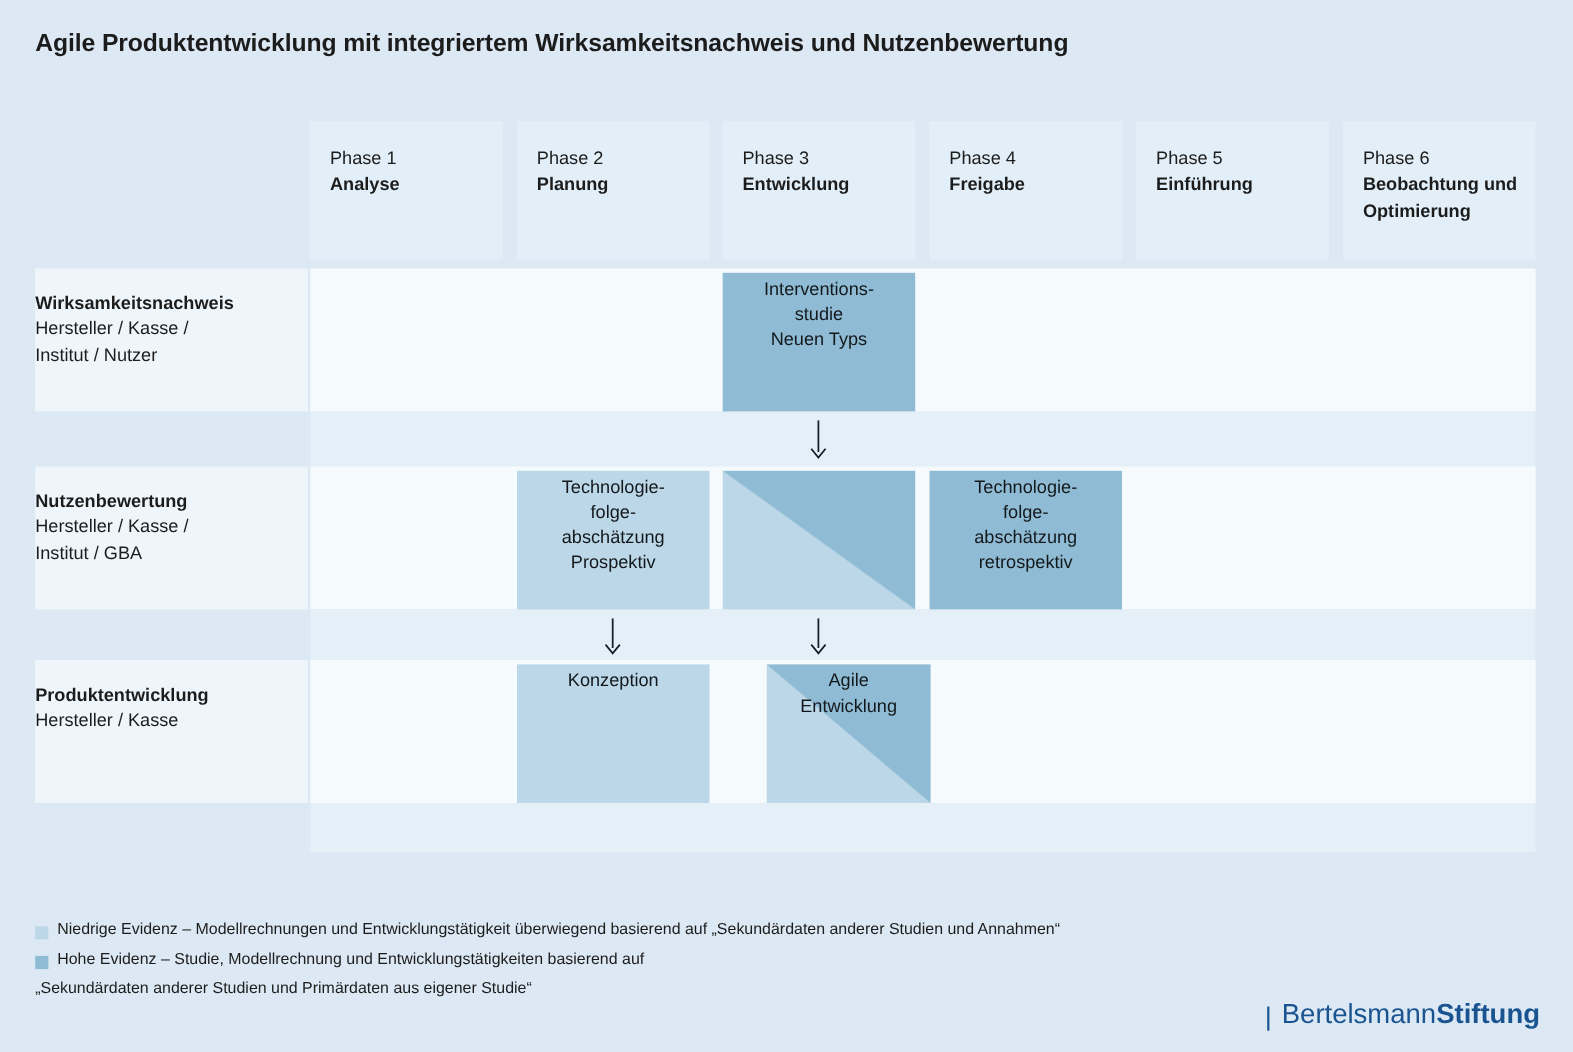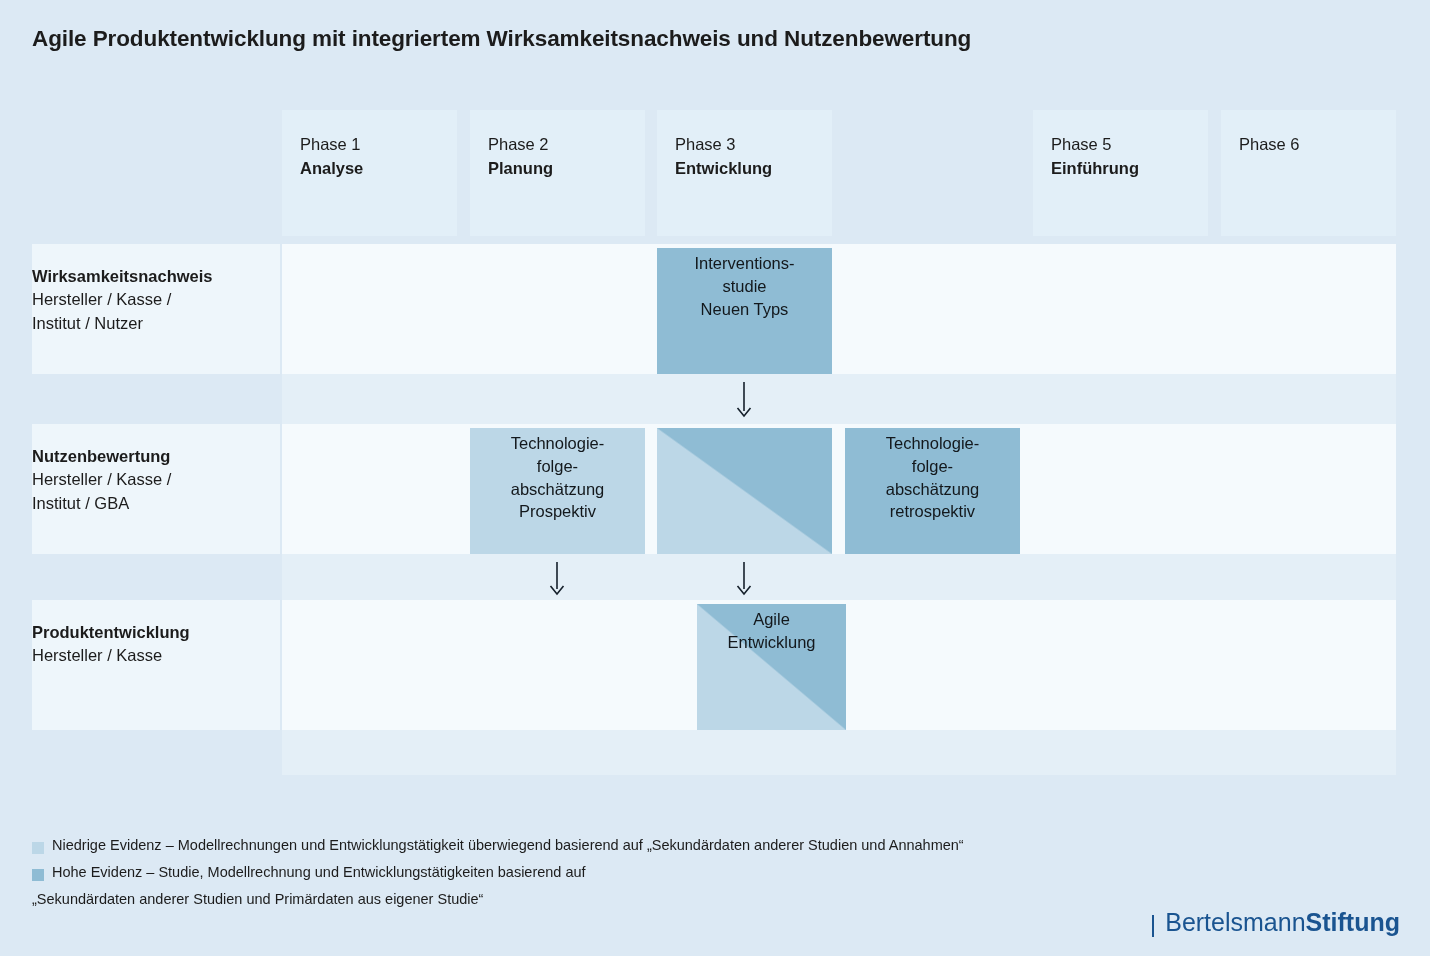--- a/index.html
+++ b/index.html
@@ -166,26 +166,33 @@
       <span class="nm">Analyse</span>
     </div>
     <div class="colhead" style="left:470px; width:175px;">
       <span class="ph">Phase 2</span>
       <span class="nm">Planung</span>
     </div>
     <div class="colhead" style="left:657px; width:175px;">
       <span class="ph">Phase 3</span>
       <span class="nm">Entwicklung</span>
     </div>
+    <div class="colhead" style="left:845px; width:175px;">
+      <span class="ph">Phase 4</span>
+      <span class="nm">Freigabe</span>
+    </div>
     <div class="colhead" style="left:1033px; width:175px;">
       <span class="ph">Phase 5</span>
       <span class="nm">Einführung</span>
     </div>
     <div class="colhead" style="left:1221px; width:175px;">
       <span class="ph">Phase 6</span>
+      <span class="nm">Beobachtung
+und
+Optimierung</span>
     </div>
 
     <div class="rowlabel" style="top:134px; height:130px; padding-top:21px;">
       <span class="t">Wirksamkeitsnachweis</span>
       <span class="s" style="white-space:pre-line;">Hersteller / Kasse /
 Institut / Nutzer</span>
     </div>
     <div class="rowlabel" style="top:314px; height:130px; padding-top:21px;">
       <span class="t">Nutzenbewertung</span>
       <span class="s" style="white-space:pre-line;">Hersteller / Kasse /
@@ -213,20 +220,23 @@
       <span></span>
     </div>
 
     <div class="block high" style="left:845px; top:318px; width:175px; height:126px;">
       <span>Technologie-
 folge-
 abschätzung
 retrospektiv</span>
     </div>
 
+    <div class="block low" style="left:470px; top:494px; width:175px; height:126px;">
+      <span>Konzeption</span>
+    </div>
 
     <div class="block split" style="left:657px; top:494px; width:149px; height:126px;margin-left:40px;">
       <span>Agile
 Entwicklung</span>
     </div>
 
     <div class="arrow" style="left:735px; top:272px; width:18px; height:36px;">
       <svg width="18" height="36" viewBox="0 0 18 36">
         <line x1="9" y1="0" x2="9" y2="29" stroke="#15202b" stroke-width="1.6"></line>
         <polyline points="2.5,26 9,34 15.5,26" fill="none" stroke="#15202b" stroke-width="1.6"></polyline>

